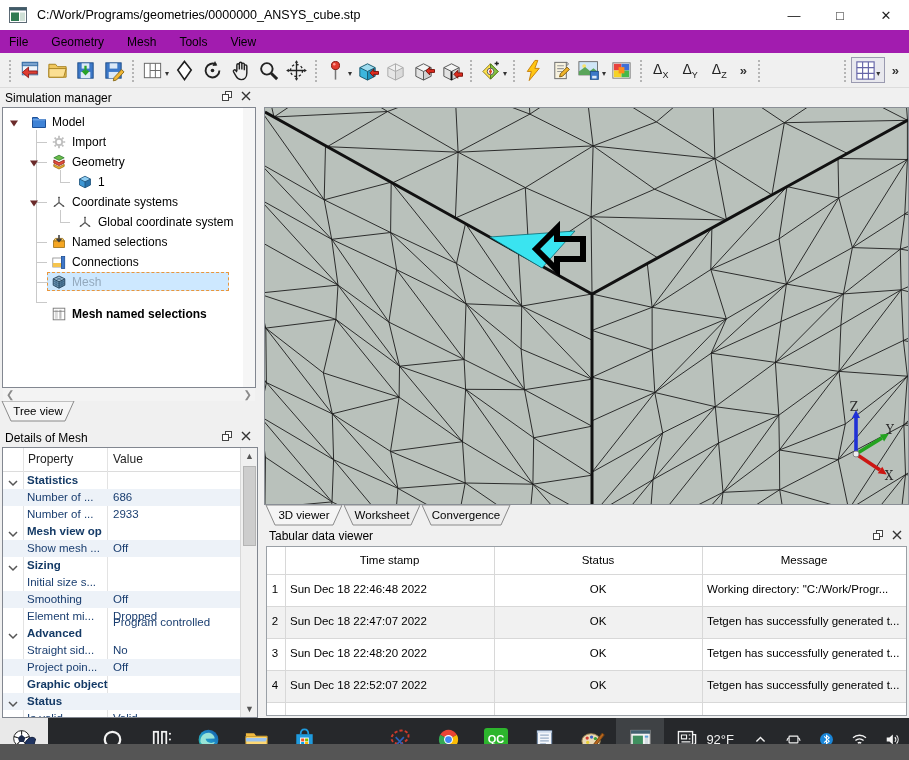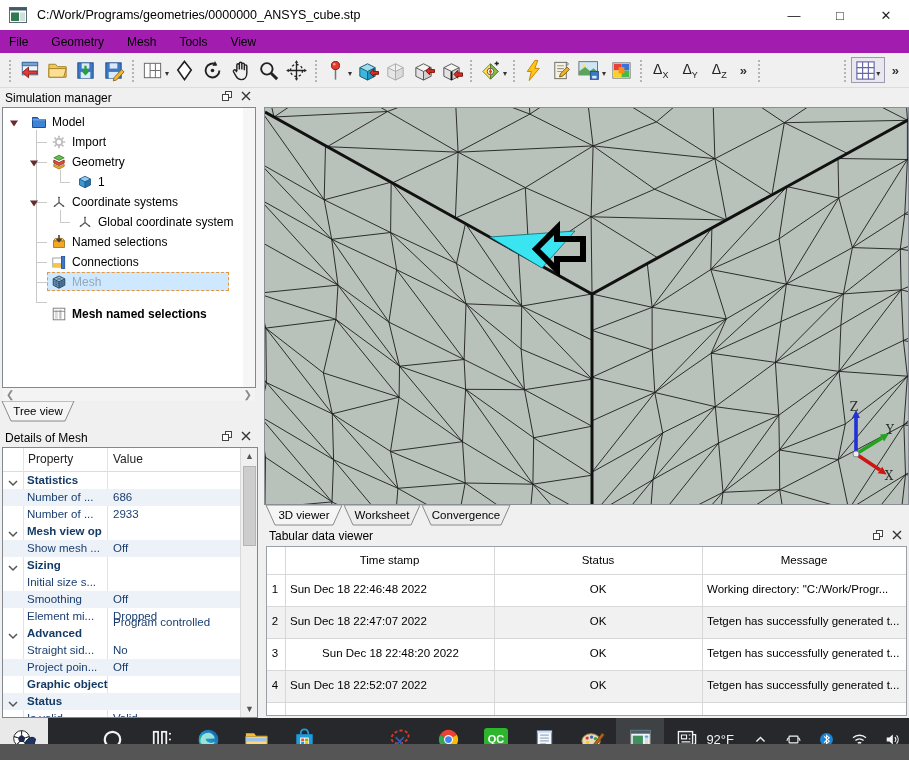--- a/index.html
+++ b/index.html
@@ -604,21 +604,21 @@
       <div class="tv-line-h" style="top: 59px;"></div>
       <div>
         <span class="tv-cell" style="left: 0px; top: 68px; width: 16px; text-align: center;">2</span>
         <span class="tv-cell" style="left: 23px; top: 68px; width: 201px; text-align: left;">Sun Dec 18 22:47:07 2022</span>
         <span class="tv-cell" style="left: 227px; top: 68px; width: 208px; text-align: center;">OK</span>
         <span class="tv-cell" style="left: 440px; top: 68px; width: 196px; text-align: left;">Tetgen has successfully generated t...</span>
       </div>
       <div class="tv-line-h" style="top: 91px;"></div>
       <div>
         <span class="tv-cell" style="left: 0px; top: 100px; width: 16px; text-align: center;">3</span>
-        <span class="tv-cell" style="left: 23px; top: 100px; width: 201px; text-align: center;">Sun Dec 18 22:48:20 2022</span>
+        <span class="tv-cell" style="left: 23px; top: 100px; width: 201px; text-align: left;">Sun Dec 18 22:48:20 2022</span>
         <span class="tv-cell" style="left: 227px; top: 100px; width: 208px; text-align: center;">OK</span>
         <span class="tv-cell" style="left: 440px; top: 100px; width: 196px; text-align: left;">Tetgen has successfully generated t...</span>
       </div>
       <div class="tv-line-h" style="top: 123px;"></div>
       <div>
         <span class="tv-cell" style="left: 0px; top: 132px; width: 16px; text-align: center;">4</span>
         <span class="tv-cell" style="left: 23px; top: 132px; width: 201px; text-align: left;">Sun Dec 18 22:52:07 2022</span>
         <span class="tv-cell" style="left: 227px; top: 132px; width: 208px; text-align: center;">OK</span>
         <span class="tv-cell" style="left: 440px; top: 132px; width: 196px; text-align: left;">Tetgen has successfully generated t...</span>
       </div>

